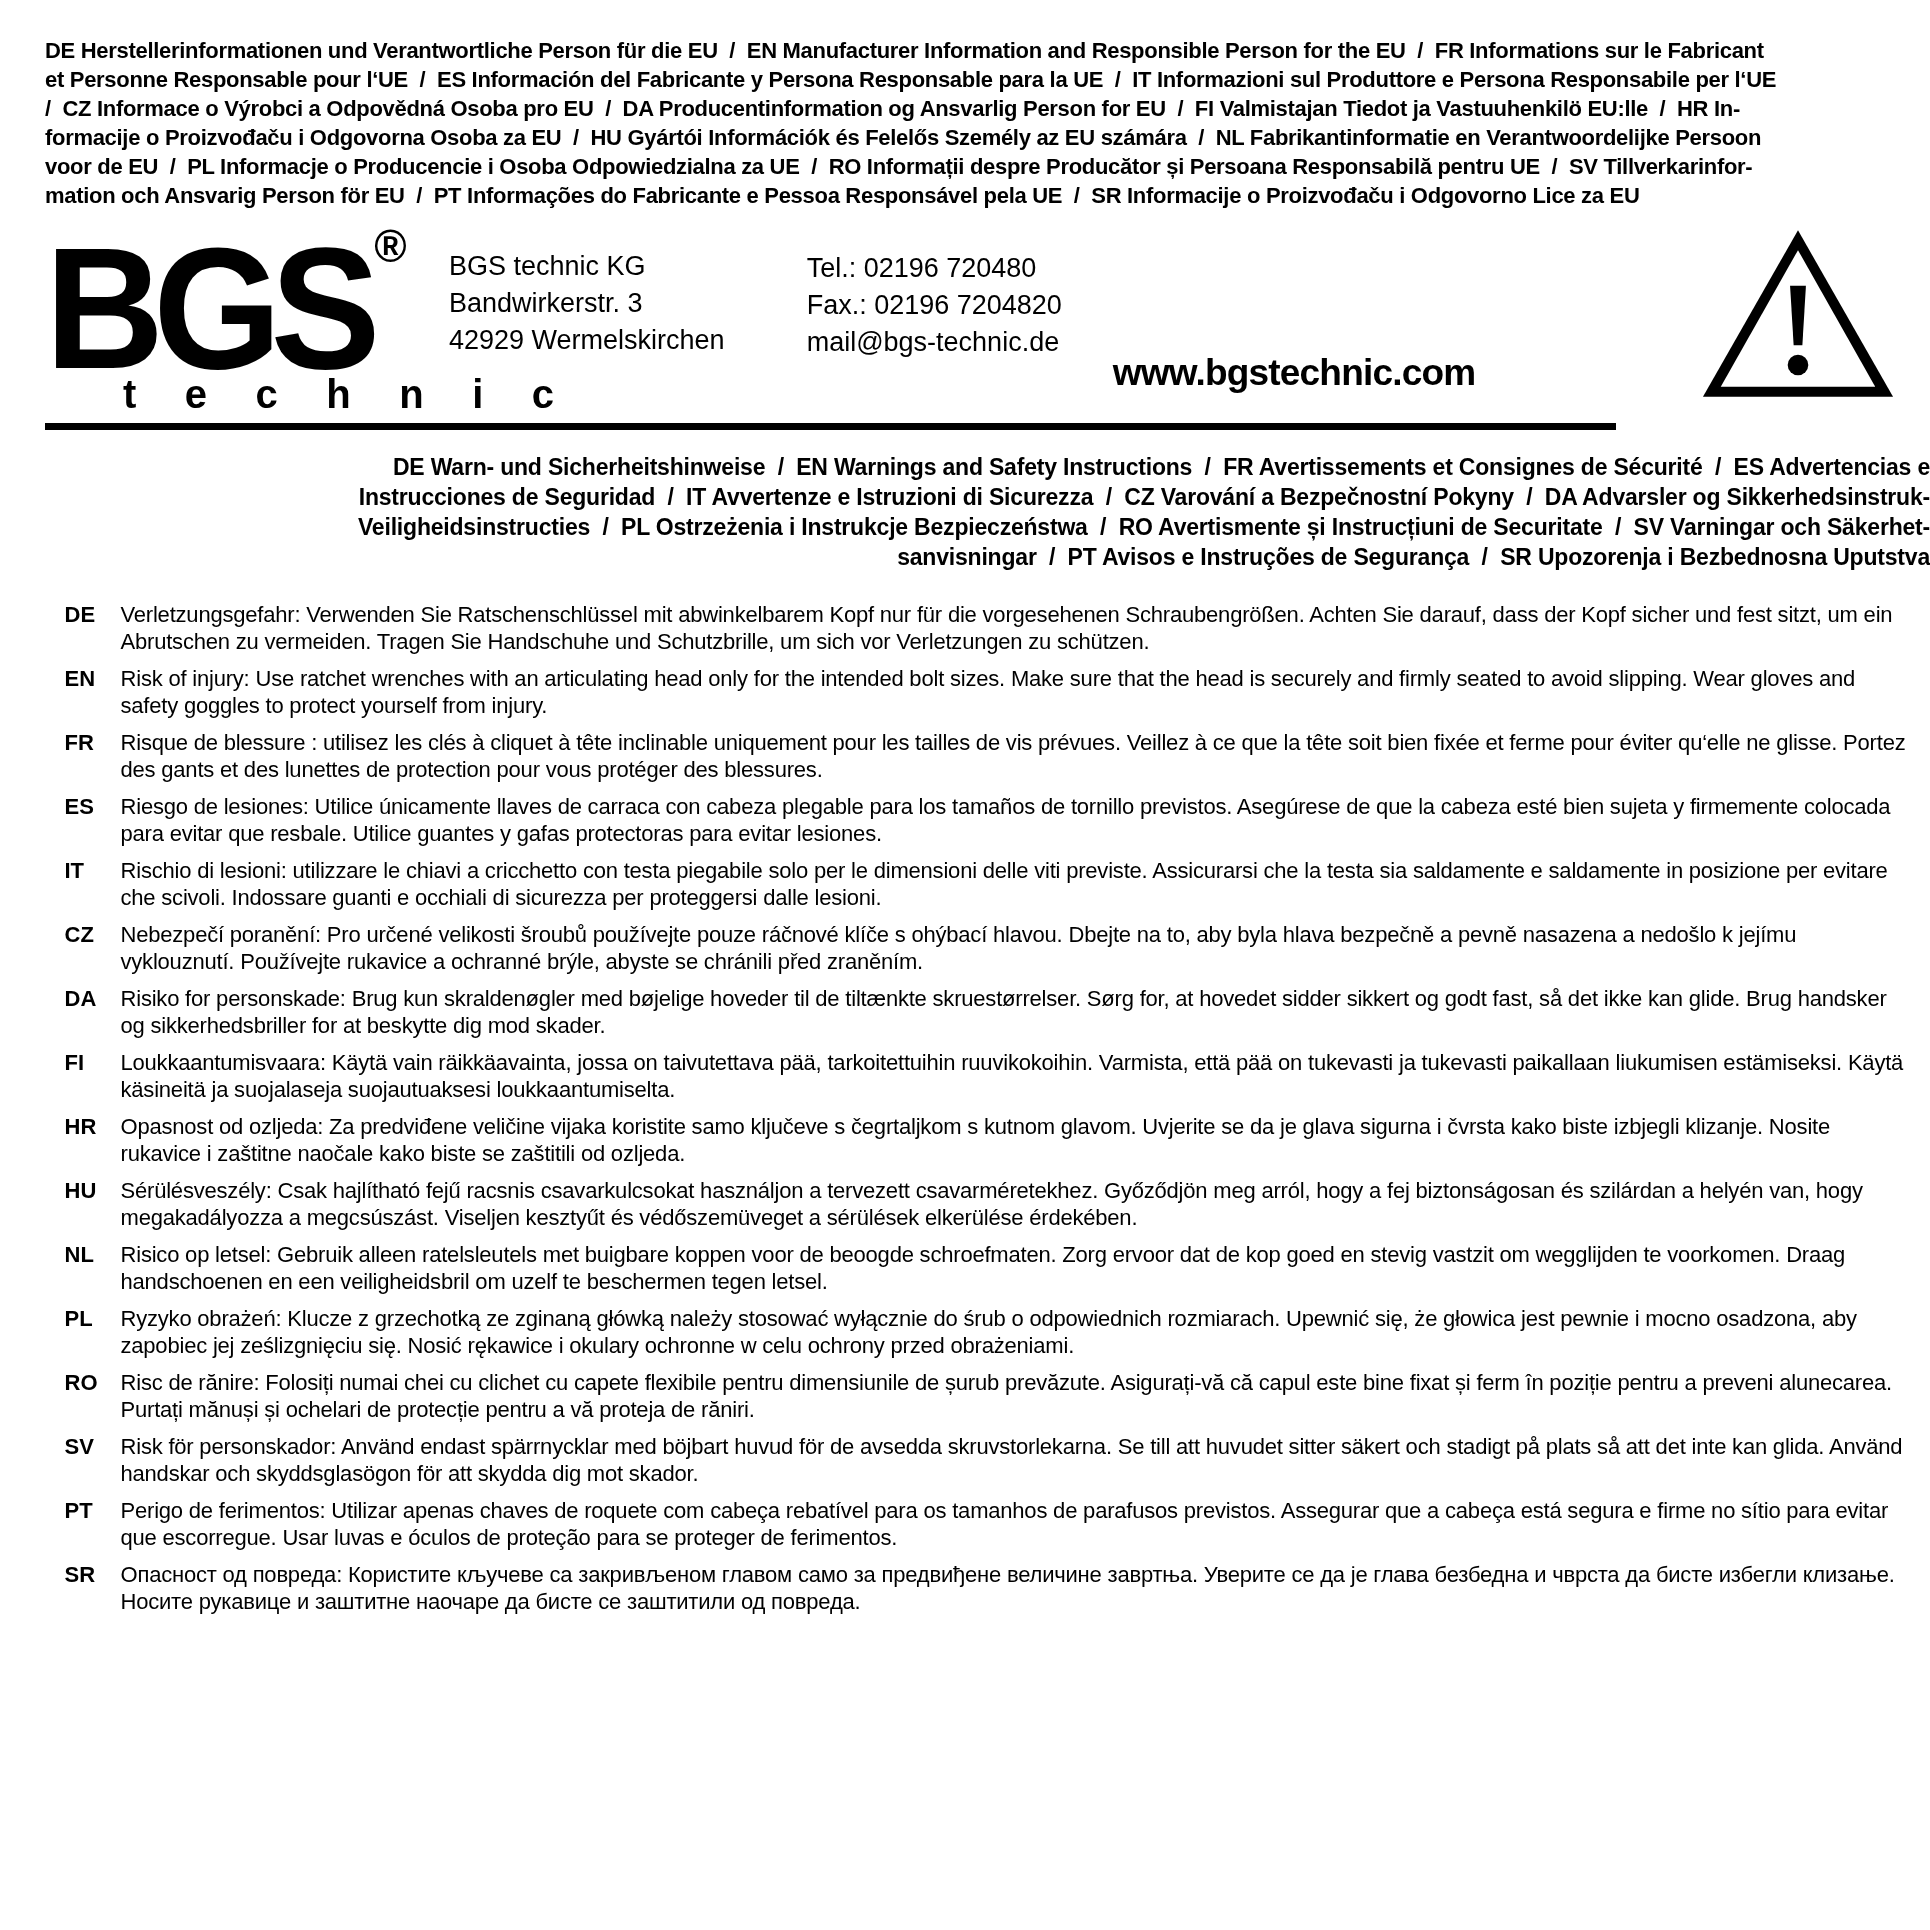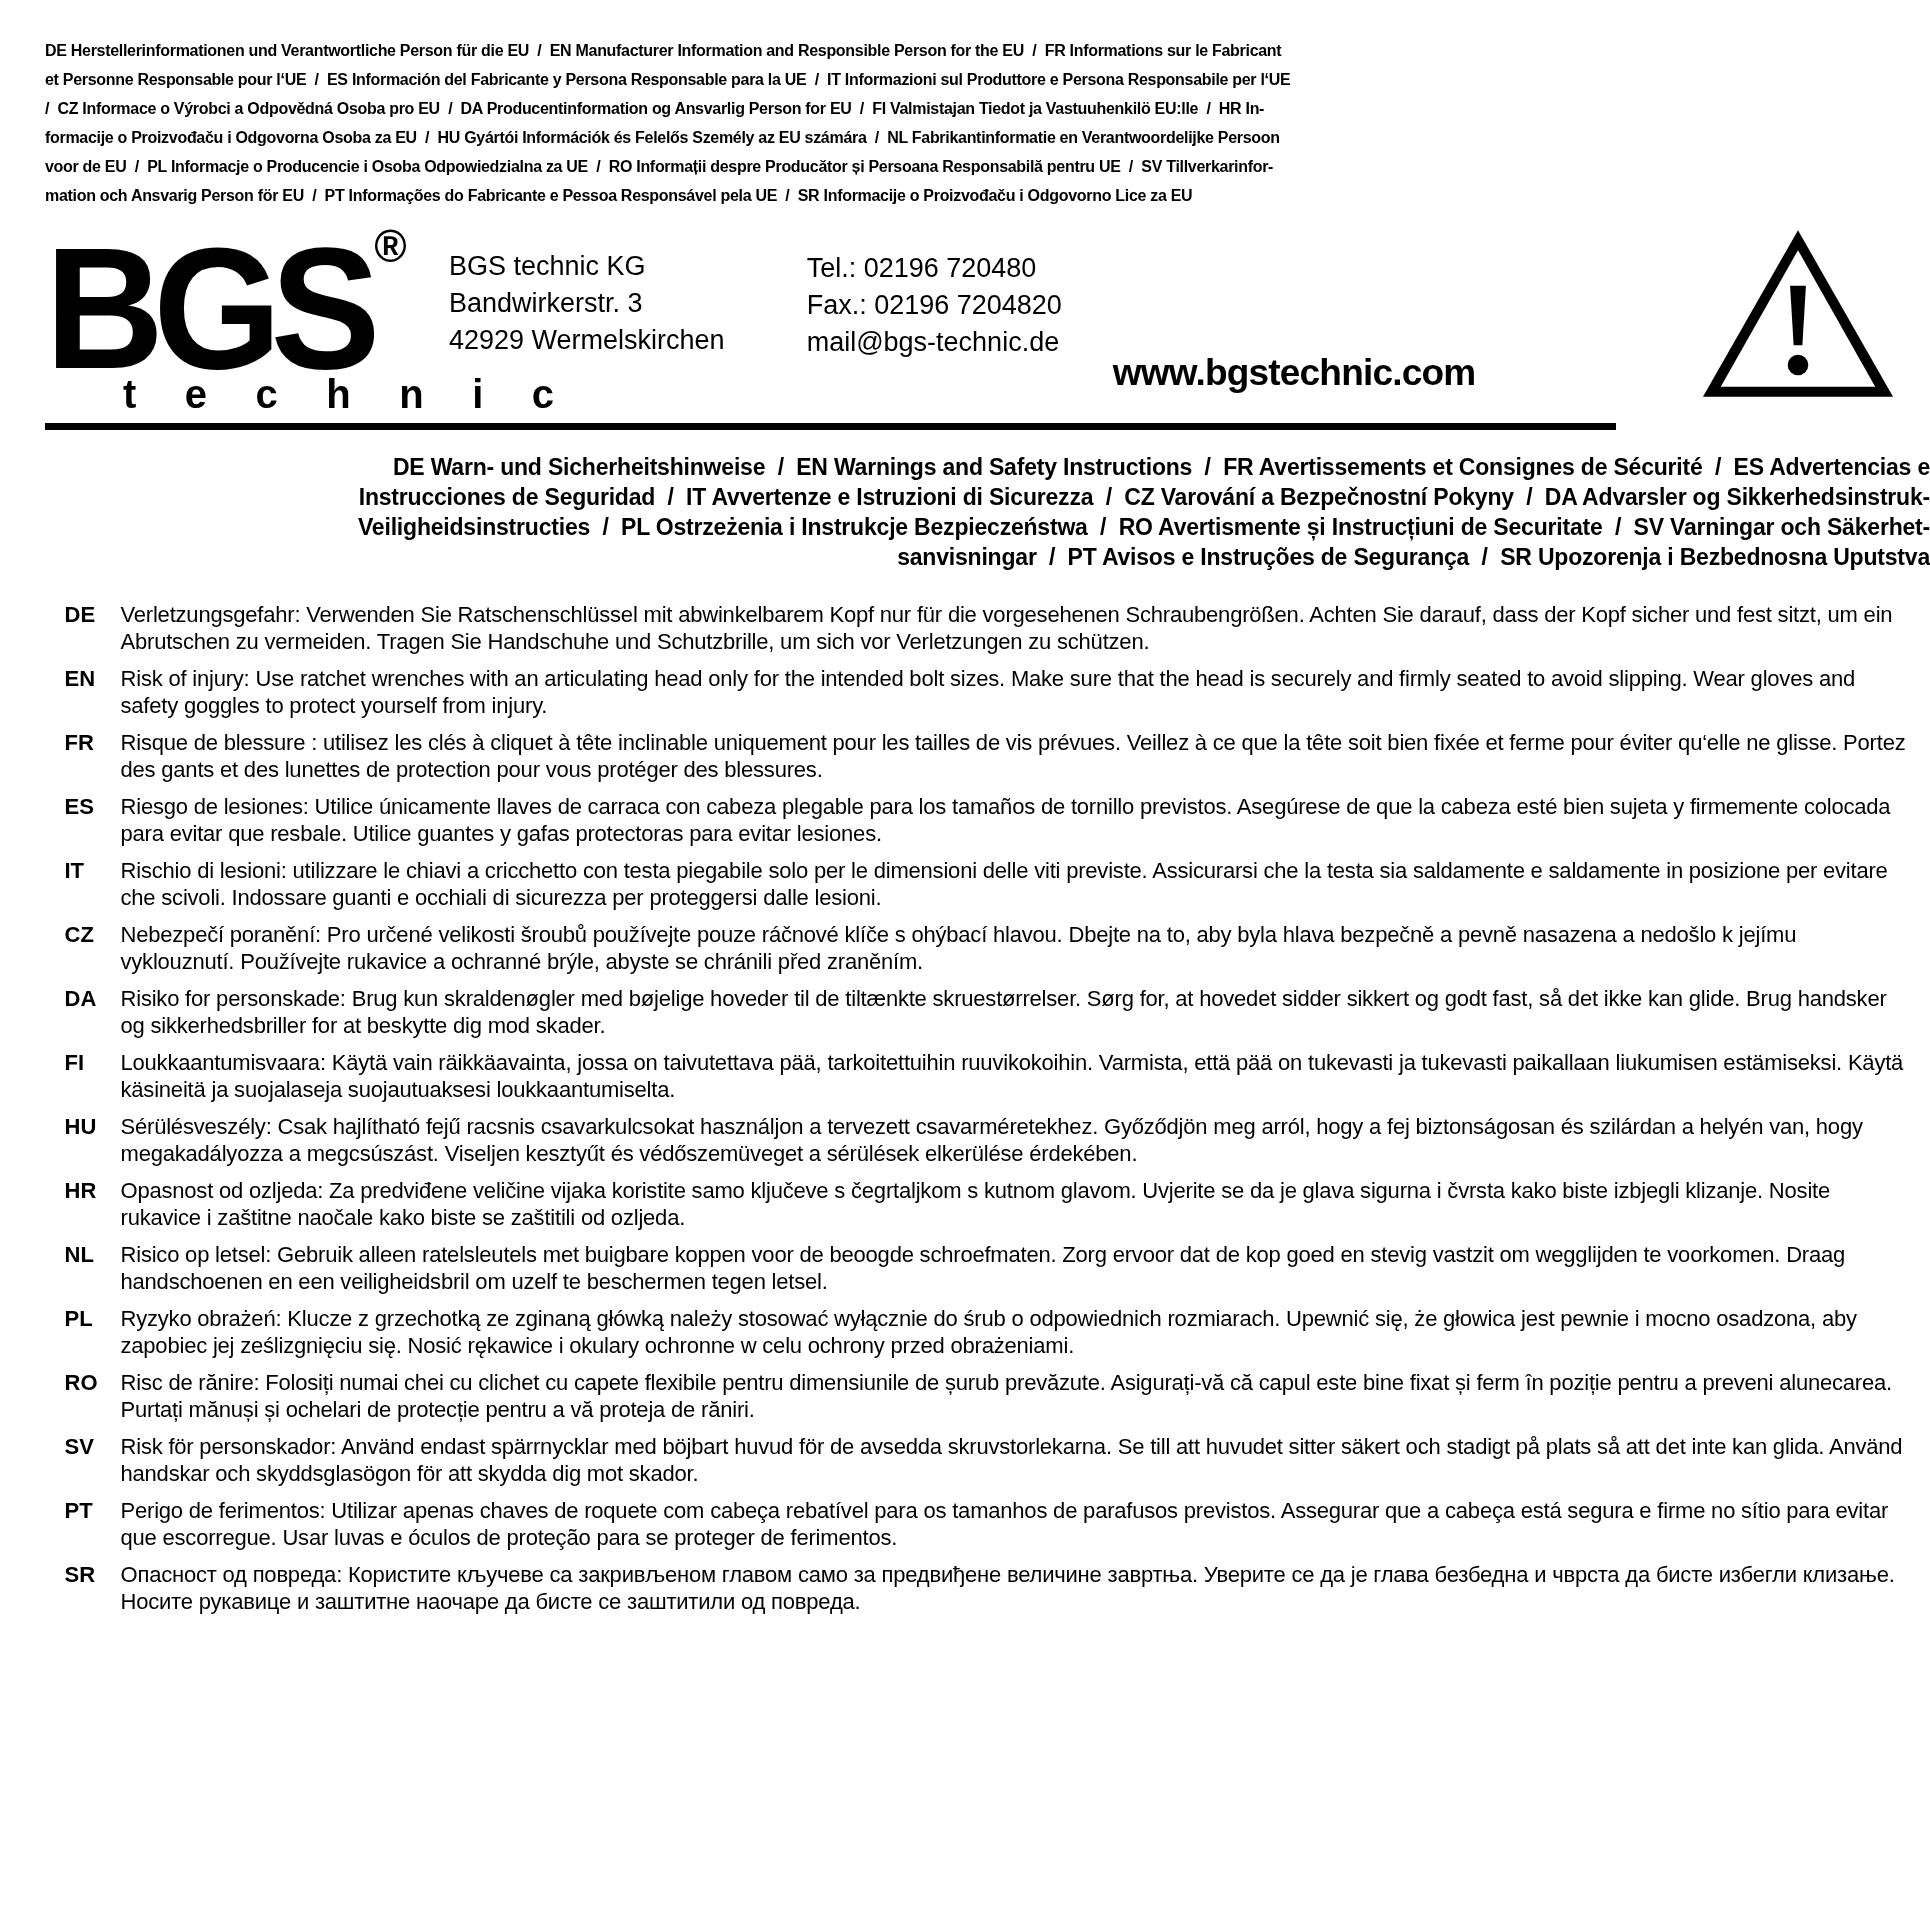--- a/index.html
+++ b/index.html
@@ -4,21 +4,21 @@
 <style>
   html, body { margin:0; padding:0; }
   body {
     width:1930px; height:1930px; background:#ffffff; color:#000000;
     font-family:"Liberation Sans", sans-serif; overflow:hidden;
   }
   .page { padding:36px 0 0 45px; width:1885px; }
 
   
   .mfr-header .hline {
-    font-weight:bold; font-size:16px; line-height:29px;
+    font-weight:bold; font-size:22px; line-height:29px;
     letter-spacing:-0.3px; white-space:pre;
   }
 
   
   .brand-row { display:flex; align-items:flex-start; margin-top:15.6px; width:1852px; }
   .logo { width:342px; flex:0 0 342px; }
   .logo-main {
     font-weight:bold; font-size:165px; line-height:0.88;
     letter-spacing:-11px; transform:scaleY(1.05); transform-origin:top left;
   }
@@ -151,30 +151,30 @@
         <span class="wcode">DA</span>
         <p class="wtext">Risiko for personskade: Brug kun skraldenøgler med bøjelige hoveder til de tiltænkte skruestørrelser. Sørg for, at hovedet sidder sikkert og godt fast, så det ikke kan glide. Brug handsker og sikkerhedsbriller for at beskytte dig mod skader.</p>
       </div>
 
       <div class="witem">
         <span class="wcode">FI</span>
         <p class="wtext">Loukkaantumisvaara: Käytä vain räikkäavainta, jossa on taivutettava pää, tarkoitettuihin ruuvikokoihin. Varmista, että pää on tukevasti ja tukevasti paikallaan liukumisen estämiseksi. Käytä käsineitä ja suojalaseja suojautuaksesi loukkaantumiselta.</p>
       </div>
 
       <div class="witem">
+        <span class="wcode">HR</span>
+        <p class="wtext">Opasnost od ozljeda: Za predviđene veličine vijaka koristite samo ključeve s čegrtaljkom s kutnom glavom. Uvjerite se da je glava sigurna i čvrsta kako biste izbjegli klizanje. Nosite rukavice i zaštitne naočale kako biste se zaštitili od ozljeda.</p>
+      </div>
+
+      <div class="witem">
         <span class="wcode">HU</span>
         <p class="wtext">Sérülésveszély: Csak hajlítható fejű racsnis csavarkulcsokat használjon a tervezett csavarméretekhez. Győződjön meg arról, hogy a fej biztonságosan és szilárdan a helyén van, hogy megakadályozza a megcsúszást. Viseljen kesztyűt és védőszemüveget a sérülések elkerülése érdekében.</p>
       </div>
 
       <div class="witem">
-        <span class="wcode">HR</span>
-        <p class="wtext">Opasnost od ozljeda: Za predviđene veličine vijaka koristite samo ključeve s čegrtaljkom s kutnom glavom. Uvjerite se da je glava sigurna i čvrsta kako biste izbjegli klizanje. Nosite rukavice i zaštitne naočale kako biste se zaštitili od ozljeda.</p>
-      </div>
-
-      <div class="witem">
         <span class="wcode">NL</span>
         <p class="wtext">Risico op letsel: Gebruik alleen ratelsleutels met buigbare koppen voor de beoogde schroefmaten. Zorg ervoor dat de kop goed en stevig vastzit om wegglijden te voorkomen. Draag handschoenen en een veiligheidsbril om uzelf te beschermen tegen letsel.</p>
       </div>
 
       <div class="witem">
         <span class="wcode">PL</span>
         <p class="wtext">Ryzyko obrażeń: Klucze z grzechotką ze zginaną główką należy stosować wyłącznie do śrub o odpowiednich rozmiarach. Upewnić się, że głowica jest pewnie i mocno osadzona, aby zapobiec jej ześlizgnięciu się. Nosić rękawice i okulary ochronne w celu ochrony przed obrażeniami.</p>
       </div>
 
       <div class="witem">

